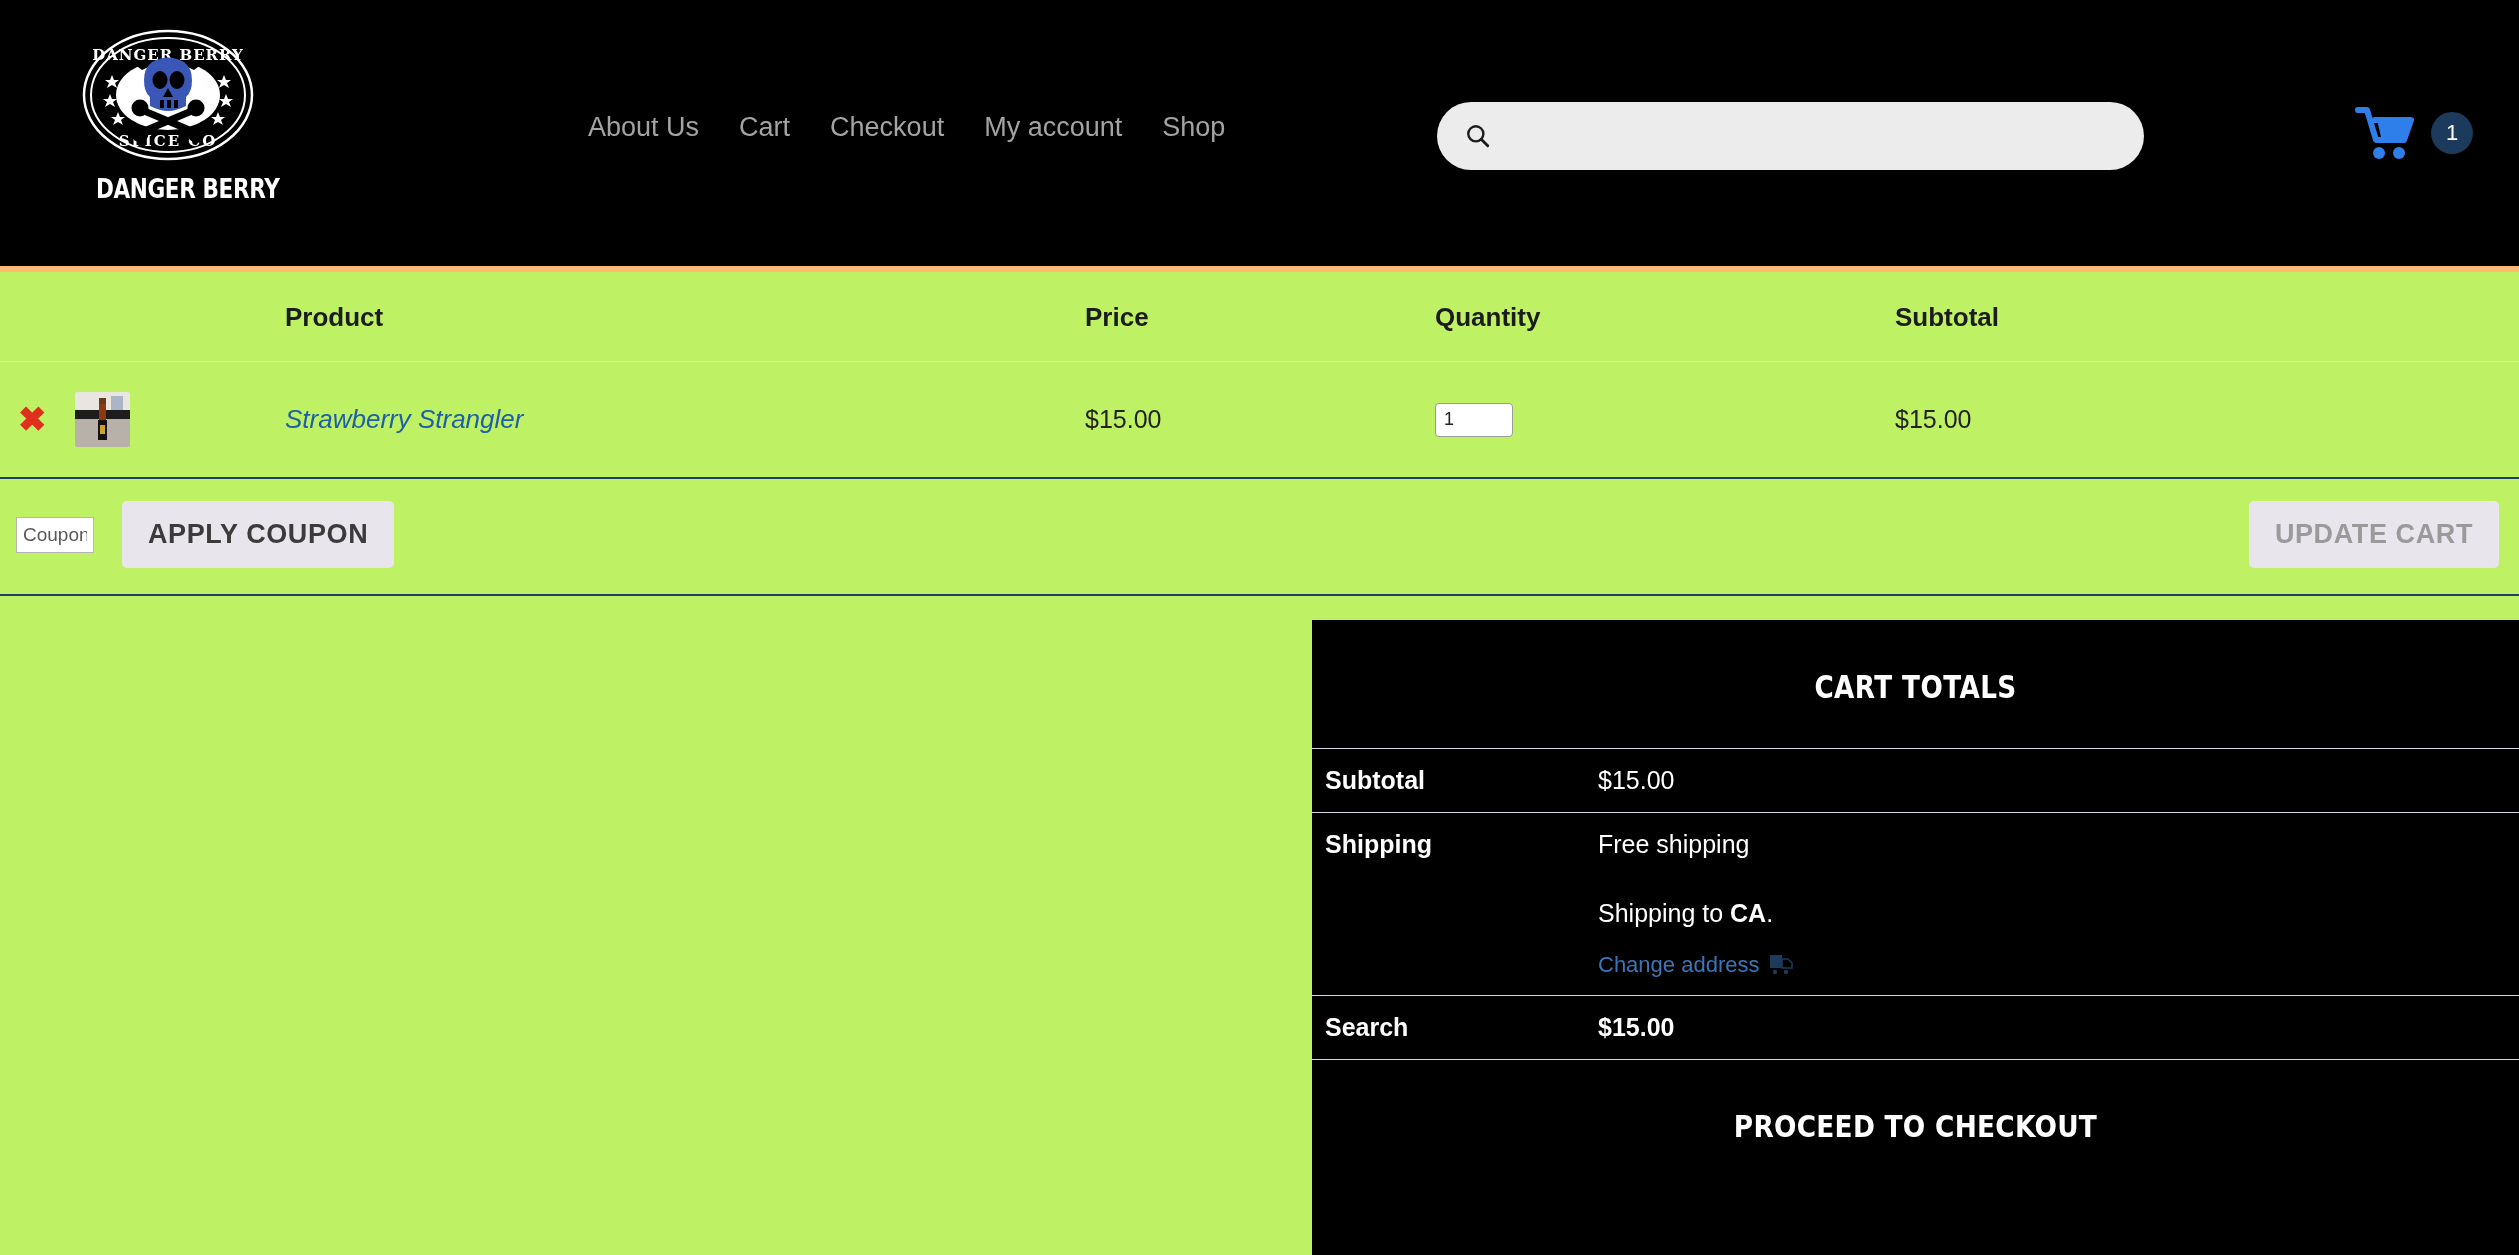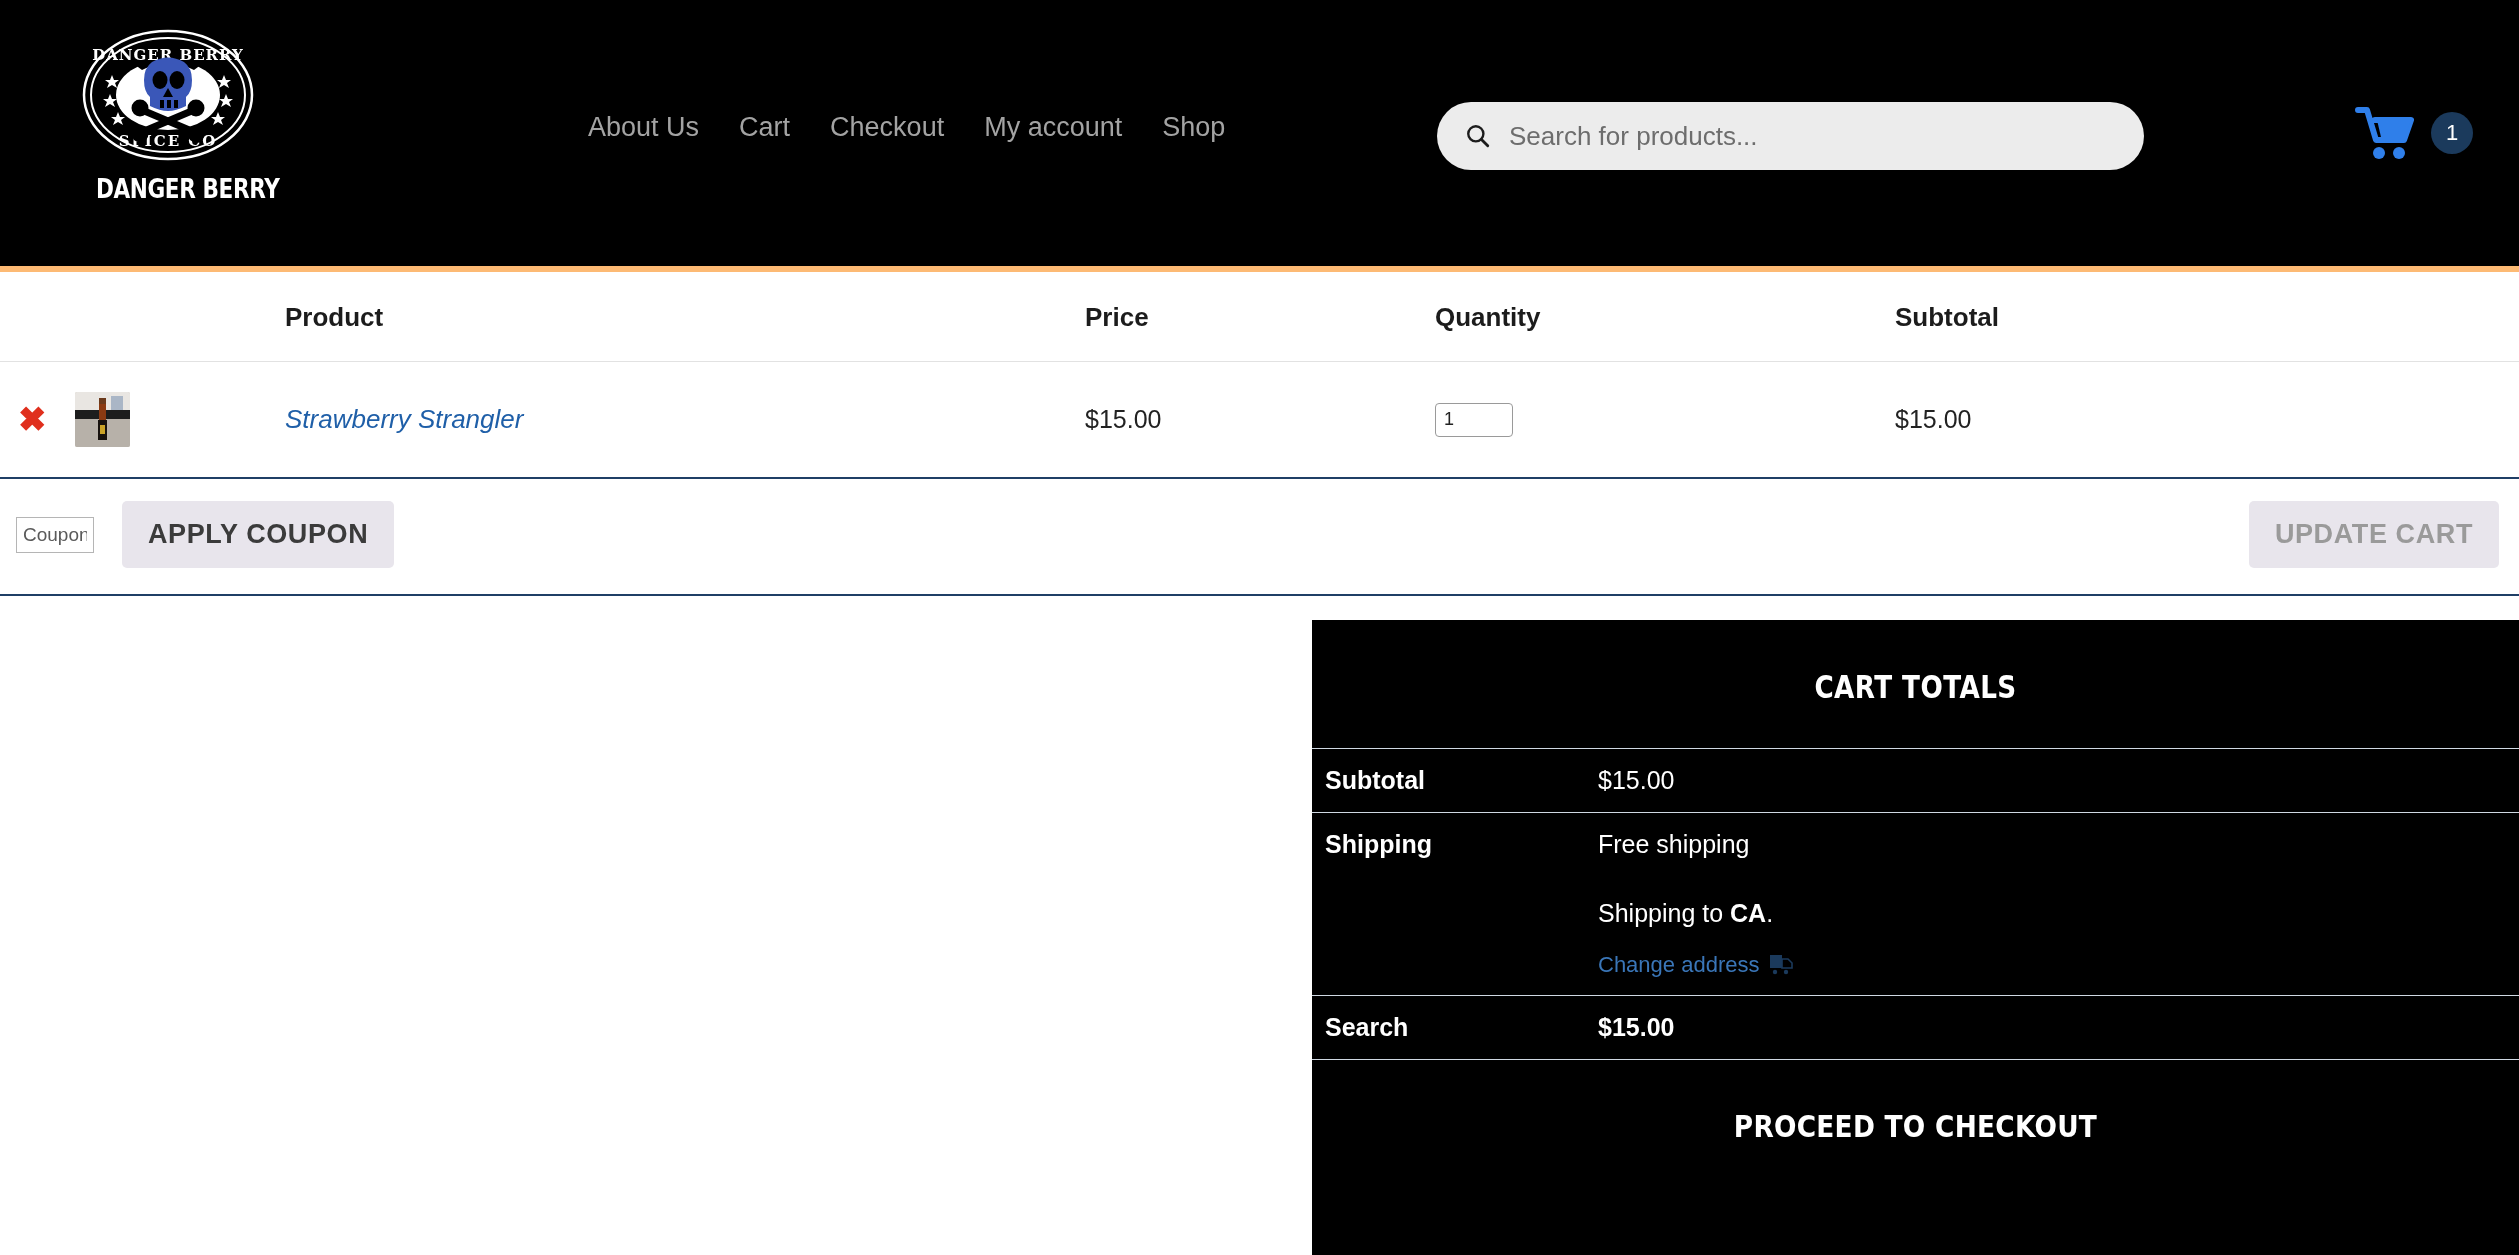--- a/index.html
+++ b/index.html
@@ -115,21 +115,21 @@
     display: flex;
     align-items: center;
     justify-content: center;
   }
 
   
   .page-body {
     position: relative;
     width: 2519px;
     height: 983px;
-    background: #ffffff;
+    background: #bef264;
   }
 
   
   .cart-table { width: 2519px; border-collapse: collapse; table-layout: fixed; }
   .cart-table col.c-remove { width: 75px; }
   .cart-table col.c-thumb  { width: 210px; }
   .cart-table col.c-name   { width: 800px; }
   .cart-table col.c-price  { width: 350px; }
   .cart-table col.c-qty    { width: 460px; }
   .cart-table col.c-sub    { width: 624px; }
@@ -351,21 +351,20 @@
     <a class="nav-link" href="#">Checkout</a>
     <a class="nav-link" href="#">My account</a>
     <a class="nav-link" href="#">Shop</a>
   </nav>
 
   <div class="search-wrap">
     <svg class="search-icon" viewBox="0 0 24 24">
       <circle cx="10" cy="10" r="7" fill="none" stroke="#1c1c1c" stroke-width="2.2"></circle>
       <line x1="15.2" y1="15.2" x2="21" y2="21" stroke="#1c1c1c" stroke-width="2.6" stroke-linecap="round"></line>
     </svg>
-    <input class="search-input" type="text" placeholder="Search for products..." style="">
   </div>
 
   <div class="cart-widget">
     <svg class="cart-icon" viewBox="0 0 62 56">
       <path d="M3 5 h9 l9 30 h28 l7 -20 h-36" fill="none" stroke="#2f7fea" stroke-width="6" stroke-linejoin="round" stroke-linecap="round"></path>
       <polygon points="22,15 56,15 50,32 26,32" fill="#2f7fea"></polygon>
       <circle cx="24" cy="48" r="6" fill="#2f7fea"></circle>
       <circle cx="44" cy="48" r="6" fill="#2f7fea"></circle>
     </svg>
     <span class="cart-badge">1</span>

